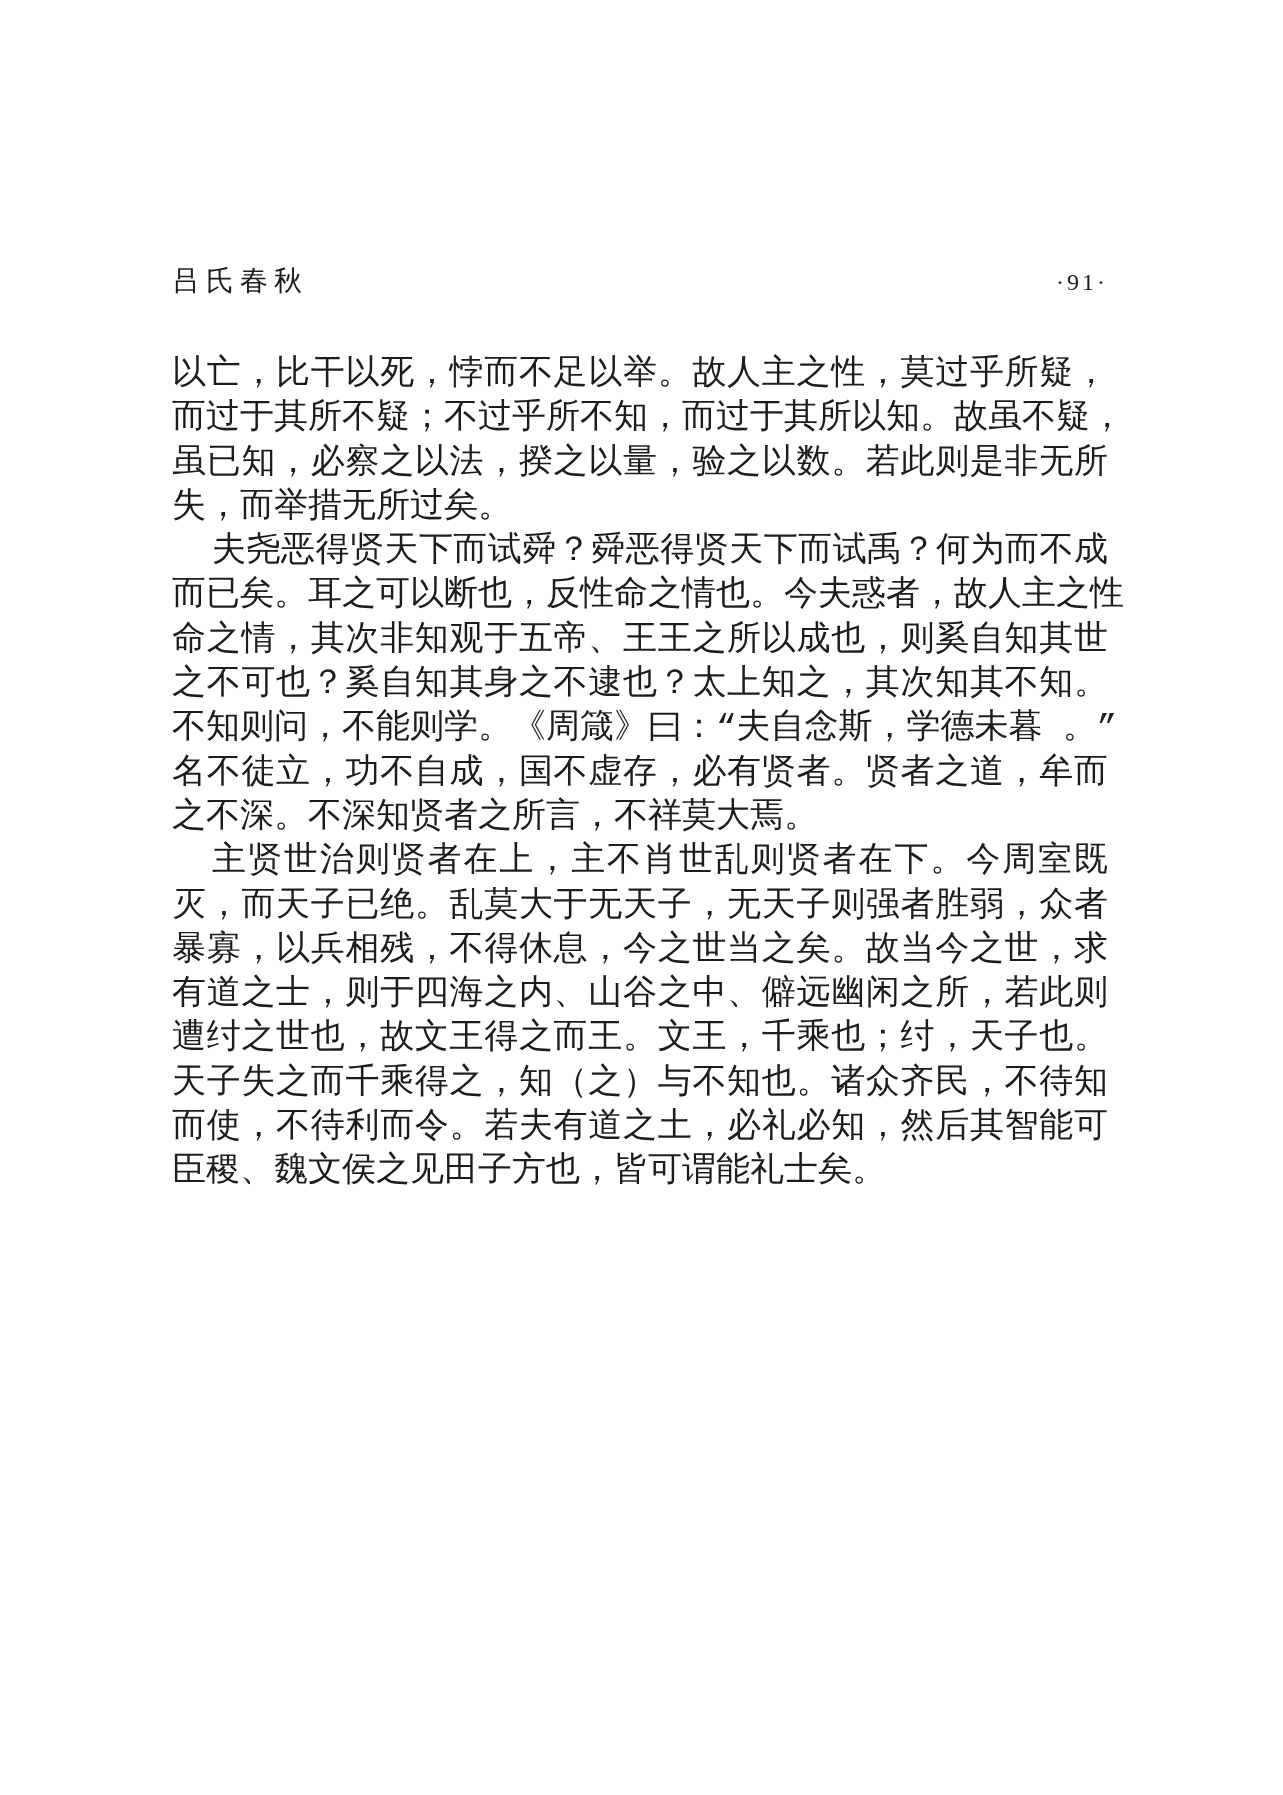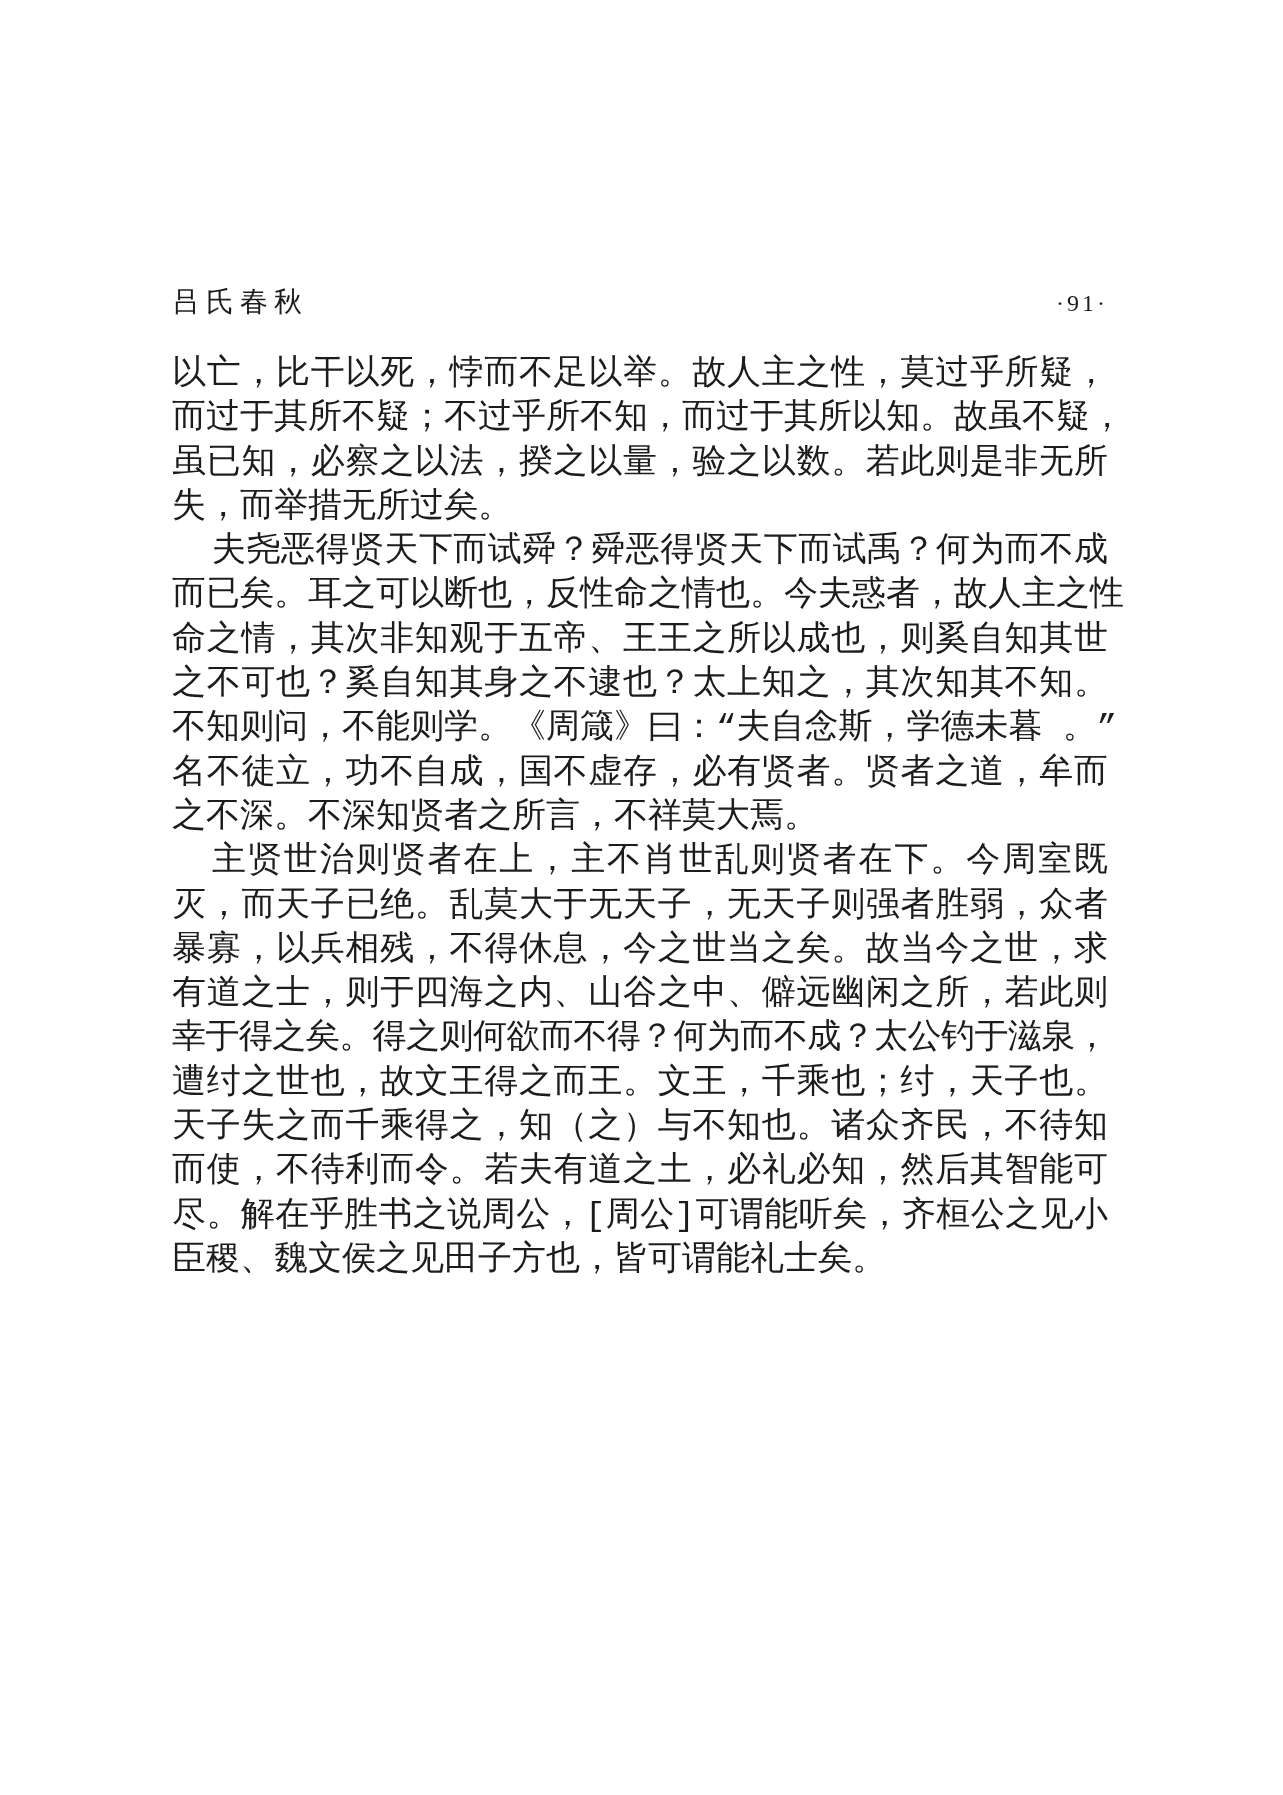--- a/index.html
+++ b/index.html
@@ -21,21 +21,20 @@
     top: 262px;
     left: 172px;
     width: 936px;
     display: flex;
     justify-content: space-between;
     align-items: baseline;
   }
   .book-title {
     font-size: 28px;
     letter-spacing: 6px;
-    margin-top: 21px;
   }
   .page-num {
     font-size: 24px;
     letter-spacing: 3px;
   }
   .text-block {
     position: absolute;
     top: 352px;
     left: 172px;
     width: 936px;
@@ -78,21 +77,19 @@
       <div class="line">而已矣。耳之可以断也，反性命之情也。今夫惑者，故人主之性</div>
       <div class="line">命之情，其次非知观于五帝、王王之所以成也，则奚自知其世</div>
       <div class="line">之不可也？奚自知其身之不逮也？太上知之，其次知其不知。</div>
       <div class="line">不知则问，不能则学。《周箴》曰：“夫自念斯，学德未暮 。”</div>
       <div class="line">名不徒立，功不自成，国不虚存，必有贤者。贤者之道，牟而</div>
       <div class="line end">之不深。不深知贤者之所言，不祥莫大焉。</div>
       <div class="line indent">主贤世治则贤者在上，主不肖世乱则贤者在下。今周室既</div>
       <div class="line">灭，而天子已绝。乱莫大于无天子，无天子则强者胜弱，众者</div>
       <div class="line">暴寡，以兵相残，不得休息，今之世当之矣。故当今之世，求</div>
       <div class="line">有道之士，则于四海之内、山谷之中、僻远幽闲之所，若此则</div>
-      <div class="line squeeze">幸于得之矣。得之则何欲而不得？何为而不成？太公钓于滋泉，</div>
       <div class="line">遭纣之世也，故文王得之而王。文王，千乘也；纣，天子也。</div>
       <div class="line">天子失之而千乘得之，知（之）与不知也。诸众齐民，不待知</div>
       <div class="line">而使，不待利而令。若夫有道之土，必礼必知，然后其智能可</div>
-      <div class="line">尽。解在乎胜书之说周公，[周公]可谓能听矣，齐桓公之见小</div>
       <div class="line end">臣稷、魏文侯之见田子方也，皆可谓能礼士矣。</div>
     </div>
 
 </div>
 
 </body></html>

